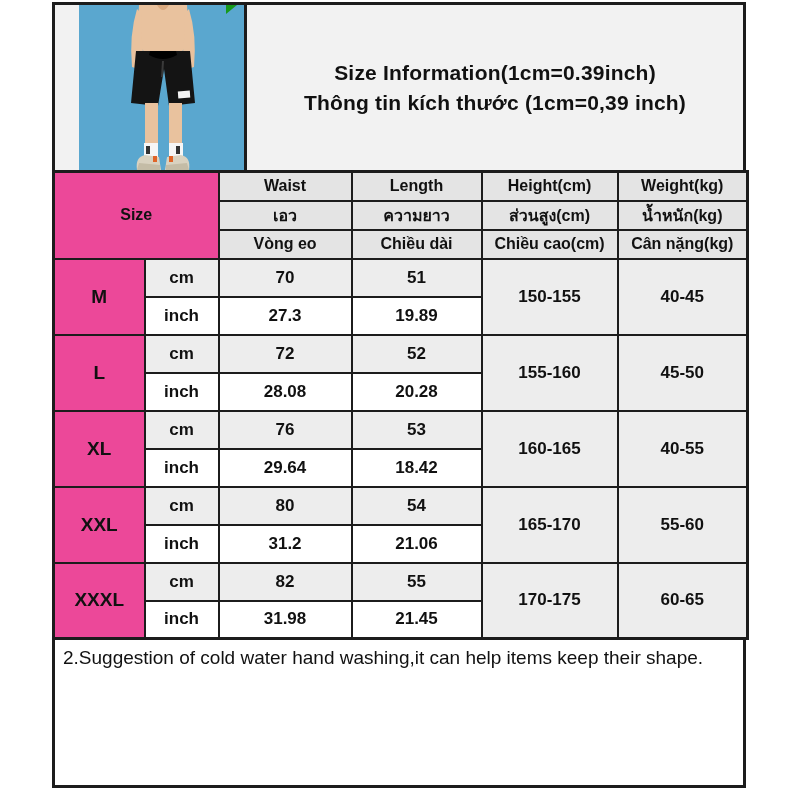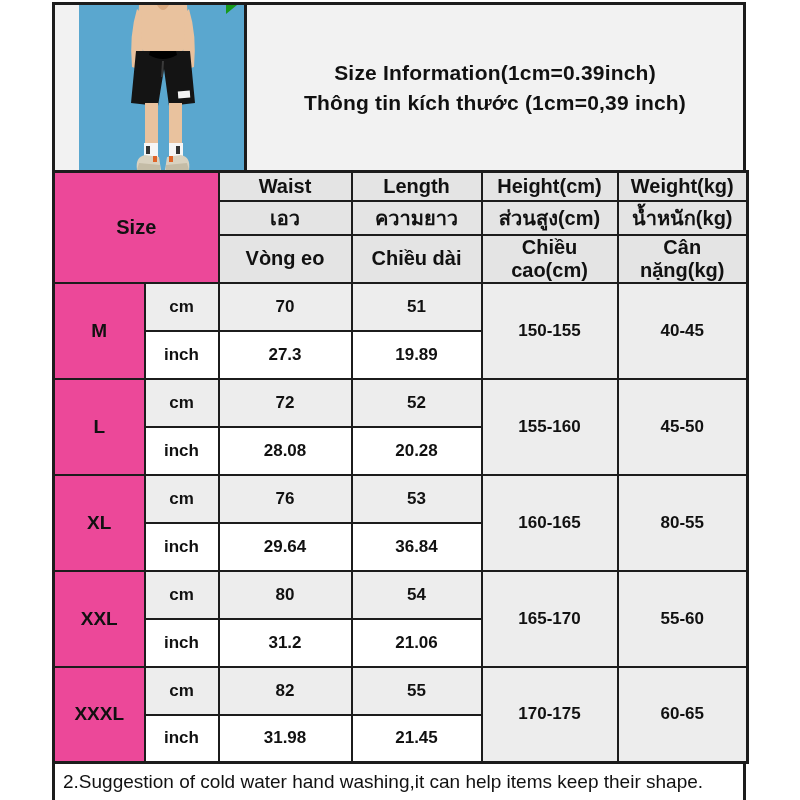--- a/index.html
+++ b/index.html
@@ -12,22 +12,22 @@
   .titlebox { flex:1; display:flex; flex-direction:column; justify-content:center; align-items:center; text-align:center; gap:6px; }
   .title-line { font-weight:bold; font-size:21px; letter-spacing:0.2px; }
   .corner-marker { position:absolute; left:171px; top:0; width:0; height:0;
       border-top:9px solid #17991a; border-right:11px solid transparent; }
 
   
   table { border-collapse:collapse; width:694px; table-layout:fixed; }
   table, td { border:2px solid #1c1c1c; }
   table { border-width:3px; }
   td { text-align:center; vertical-align:middle; font-weight:bold; font-size:17px; overflow:hidden; }
-  tr.hrow td { height:29px; font-size:20px; }
-  tr.drow td { height:48px; }
+  tr.hrow td { height:29px; font-size:16px; }
+  tr.drow td { height:38px; }
   .c-size  { background:#ec4899; }
   .c-head  { background:#e4e4e4; }
   .c-gray  { background:#ededed; }
   .c-white { background:#ffffff;margin-top:48px; }
   td.size-big { font-size:30px; }
   td.size-lbl { font-size:19px; }
 
   
   .attention { border:3px solid #1c1c1c; border-top:none; min-height:148px; background:#ffffff;
       padding:5px 8px; font-size:19px; line-height:1.4; font-weight:normal; }
@@ -133,26 +133,26 @@
         <td class="c-white">28.08</td>
         <td class="c-white">20.28</td>
       </tr>
 
       <tr class="drow">
         <td class="c-size size-lbl" rowspan="2">XL</td>
         <td class="c-gray">cm</td>
         <td class="c-gray">76</td>
         <td class="c-gray">53</td>
         <td class="c-gray" rowspan="2">160-165</td>
-        <td class="c-gray" rowspan="2">80-55</td>
+        <td class="c-gray" rowspan="2">40-55</td>
       </tr>
       <tr class="drow">
         <td class="c-white">inch</td>
         <td class="c-white">29.64</td>
-        <td class="c-white">36.84</td>
+        <td class="c-white">18.42</td>
       </tr>
 
       <tr class="drow">
         <td class="c-size size-lbl" rowspan="2">XXL</td>
         <td class="c-gray">cm</td>
         <td class="c-gray">80</td>
         <td class="c-gray">54</td>
         <td class="c-gray" rowspan="2">165-170</td>
         <td class="c-gray" rowspan="2">55-60</td>
       </tr>

